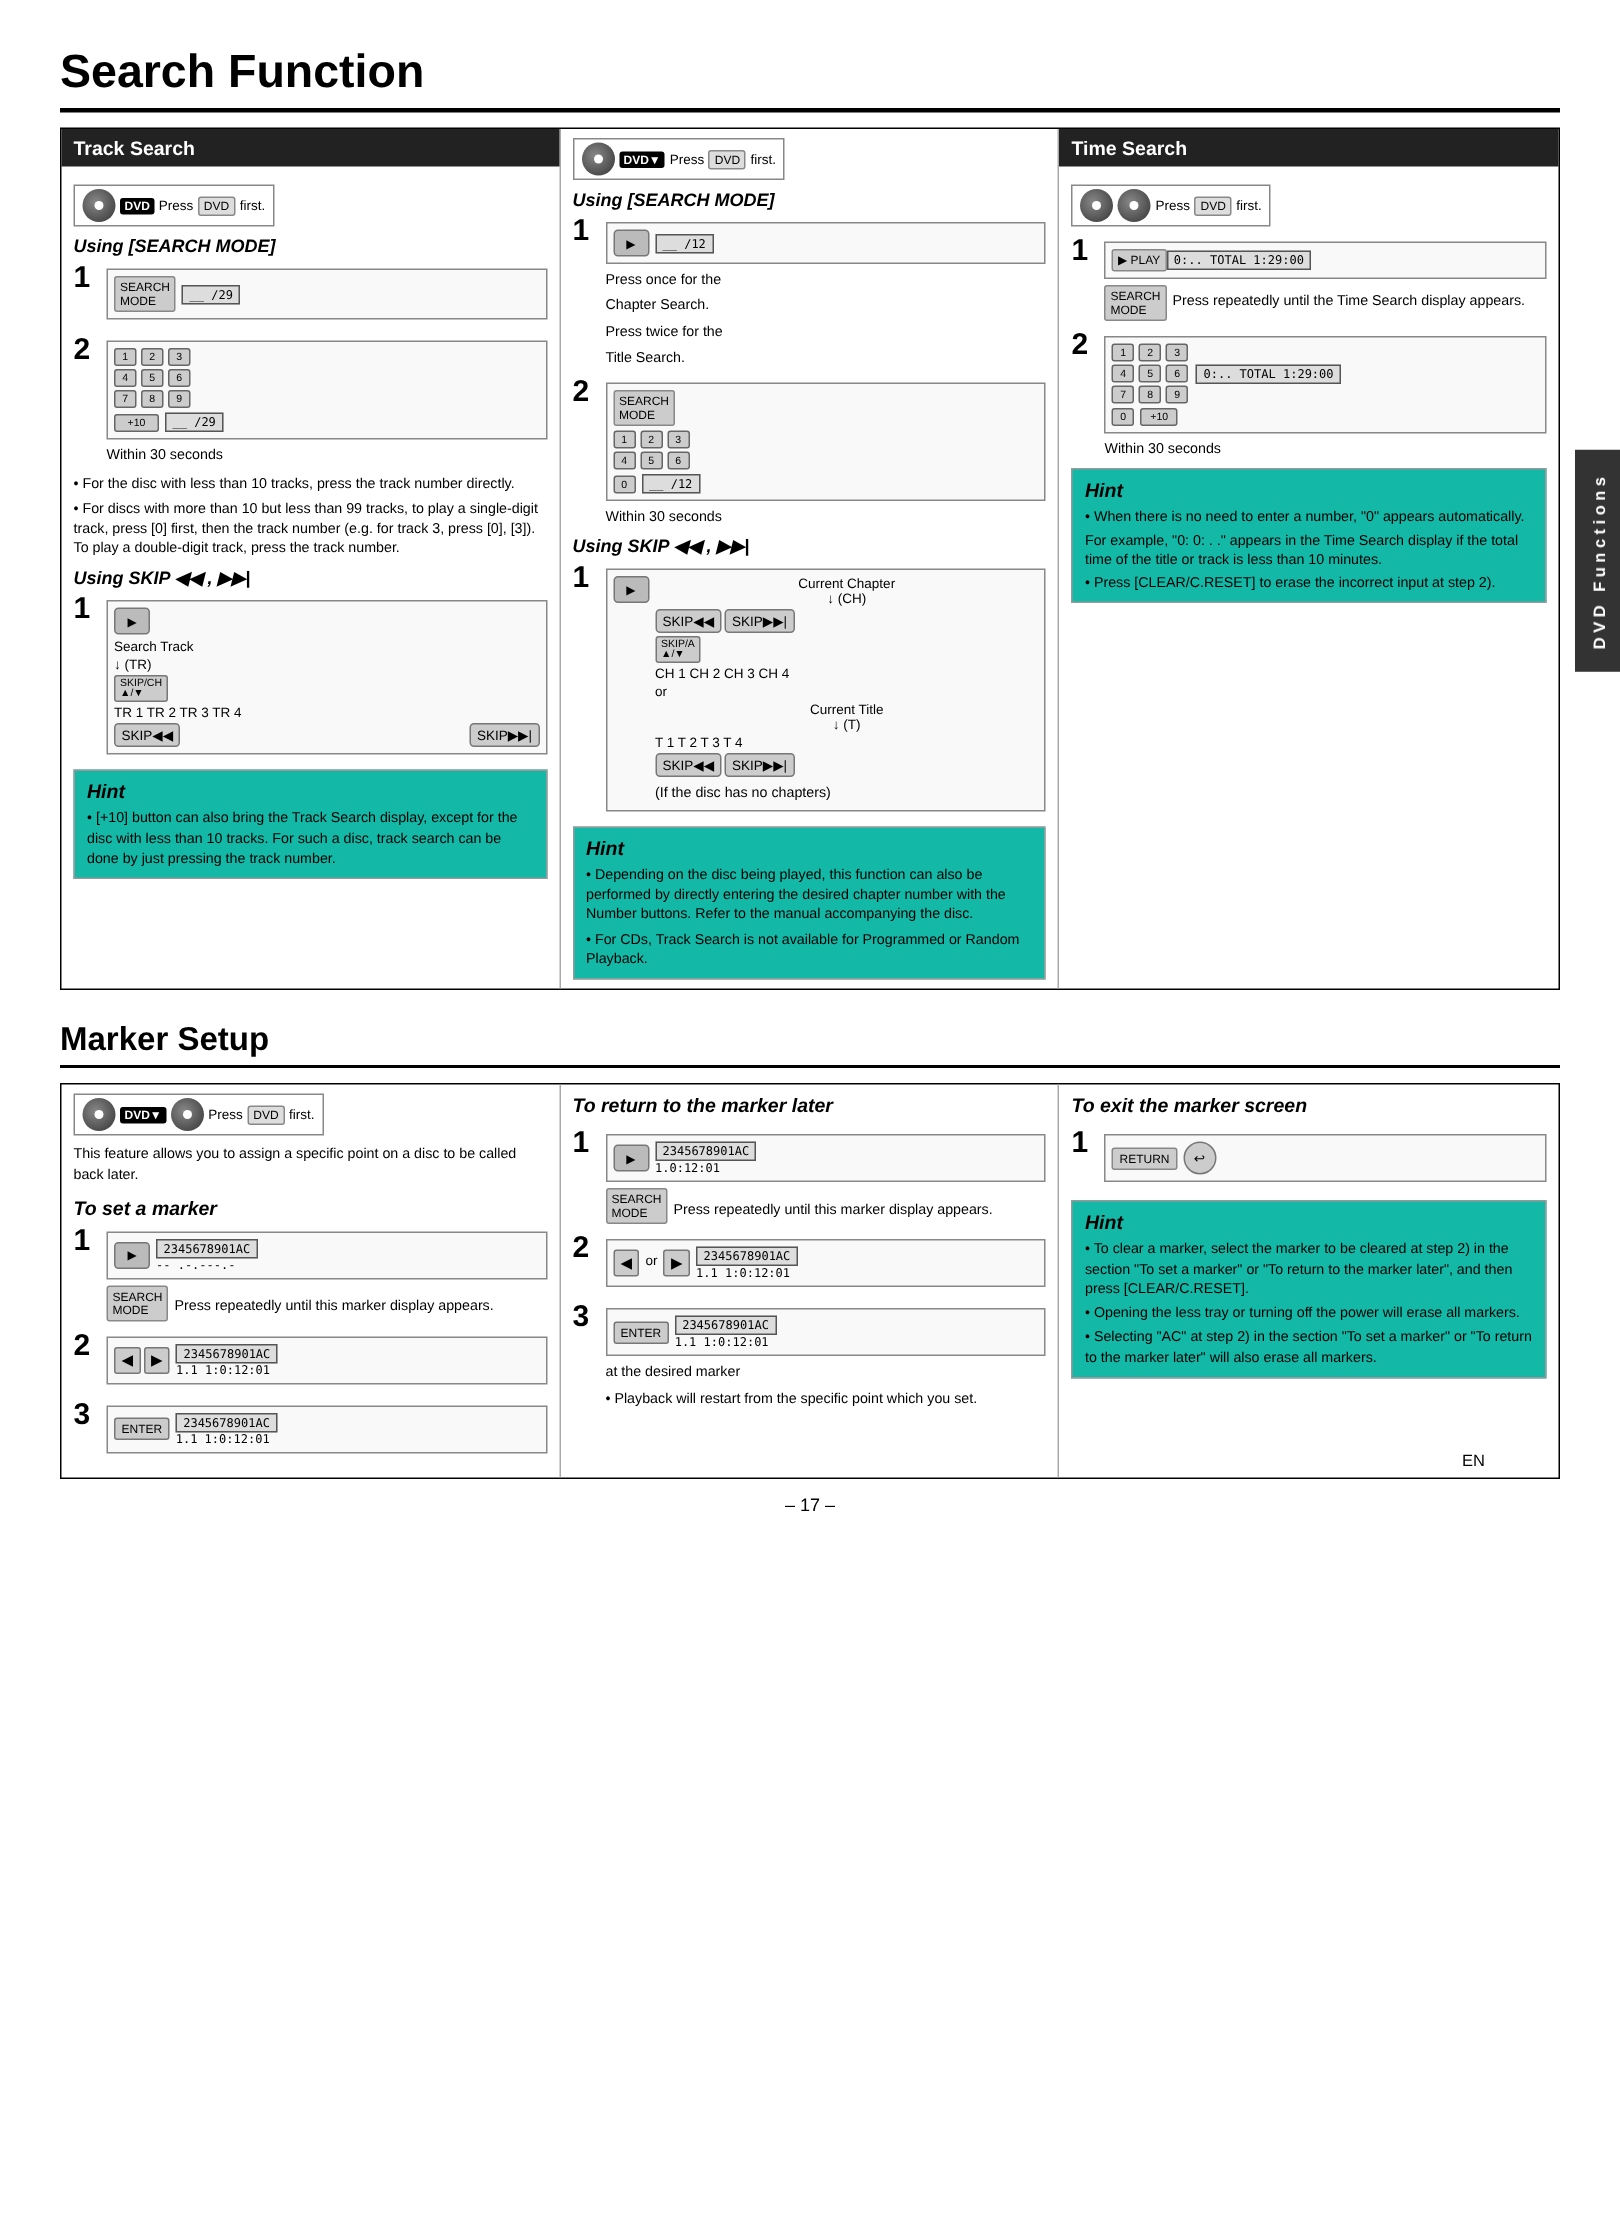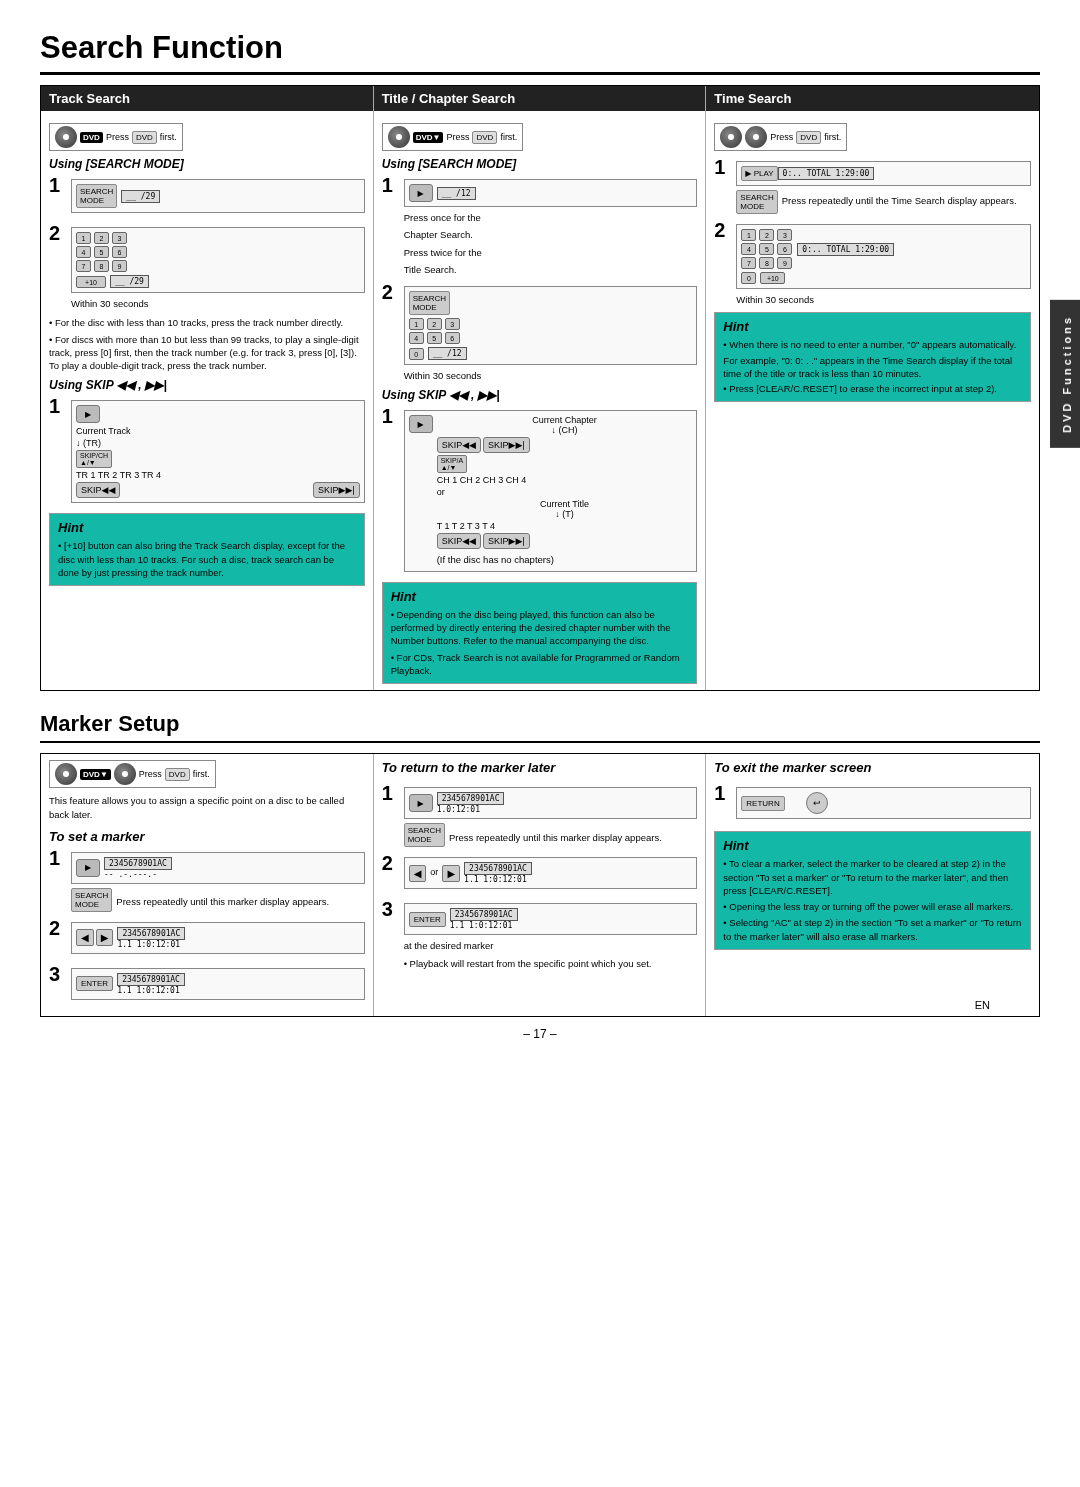--- a/index.html
+++ b/index.html
@@ -324,21 +324,21 @@
         </div>
 
         <div class="step-row">
           <div class="step-num">1</div>
           <div class="step-content">
             <div class="diagram-box">
               <div style="display:flex; align-items:center; gap:4px; margin-bottom:3px;">
                 <div class="play-btn">▶</div>
               </div>
               <div class="track-row">
-                <span>Current Track</span>
+                <span>Search Track</span>
               </div>
               <div class="track-row">
                 <span>↓ (TR)</span>
               </div>
               <div style="display:flex; align-items:center; gap:3px; font-size:8px; margin:2px 0;">
                 <div style="background:#ccc;border:1px solid #777;border-radius:2px;padding:1px 3px;font-size:7px;">SKIP/CH<br>▲/▼</div>
               </div>
               <div class="track-row">TR 1  TR 2  TR 3  TR 4</div>
               <div style="display:flex; justify-content:space-between; font-size:9px; margin-top:2px;">
                 <span class="skip-btn">SKIP◀◀</span>
@@ -350,21 +350,20 @@
 
         <div class="hint-box">
           <div class="hint-title">Hint</div>
           <div class="hint-text">• [+10] button can also bring the Track Search display, except for the disc with less than 10 tracks. For such a disc, track search can be done by just pressing the track number.</div>
         </div>
 
       </div>
     </div>
 
     <div class="col">
-      <div class="col-header">Title / Chapter Search</div>
       <div class="col-body">
 
         <div style="margin-bottom:6px;">
           <span class="press-first-inline">
             <span class="disc-icon"></span>
             <span class="dvd-label">DVD▼</span>
             <span>Press</span>
             <span class="dvd-button">DVD</span>
             <span>first.</span>
           </span>
@@ -669,21 +668,21 @@
 
     </div>
 
     <div style="padding:6px 8px;">
       <div class="italic-bold" style="margin-bottom:8px;">To exit the marker screen</div>
 
       <div class="step-row">
         <div class="step-num">1</div>
         <div class="step-content">
           <div class="diagram-box">
-            <div style="display:flex;align-items:center;gap:21px;">
+            <div style="display:flex;align-items:center;gap:4px;">
               <div style="font-size:8px; background:#ccc; border:1px solid #888; border-radius:2px; padding:2px 4px;">RETURN</div>
               <div style="background:#ccc;border:1px solid #777;border-radius: 50%;width:22px;height:22px;display:flex;align-items:center;justify-content:center;font-size:9px;">↩</div>
             </div>
           </div>
         </div>
       </div>
 
       <div class="hint-box" style="margin-top:8px;">
         <div class="hint-title">Hint</div>
         <div class="hint-text" style="margin-top:3px;">• To clear a marker, select the marker to be cleared at step 2) in the section "To set a marker" or "To return to the marker later", and then press [CLEAR/C.RESET].</div>

